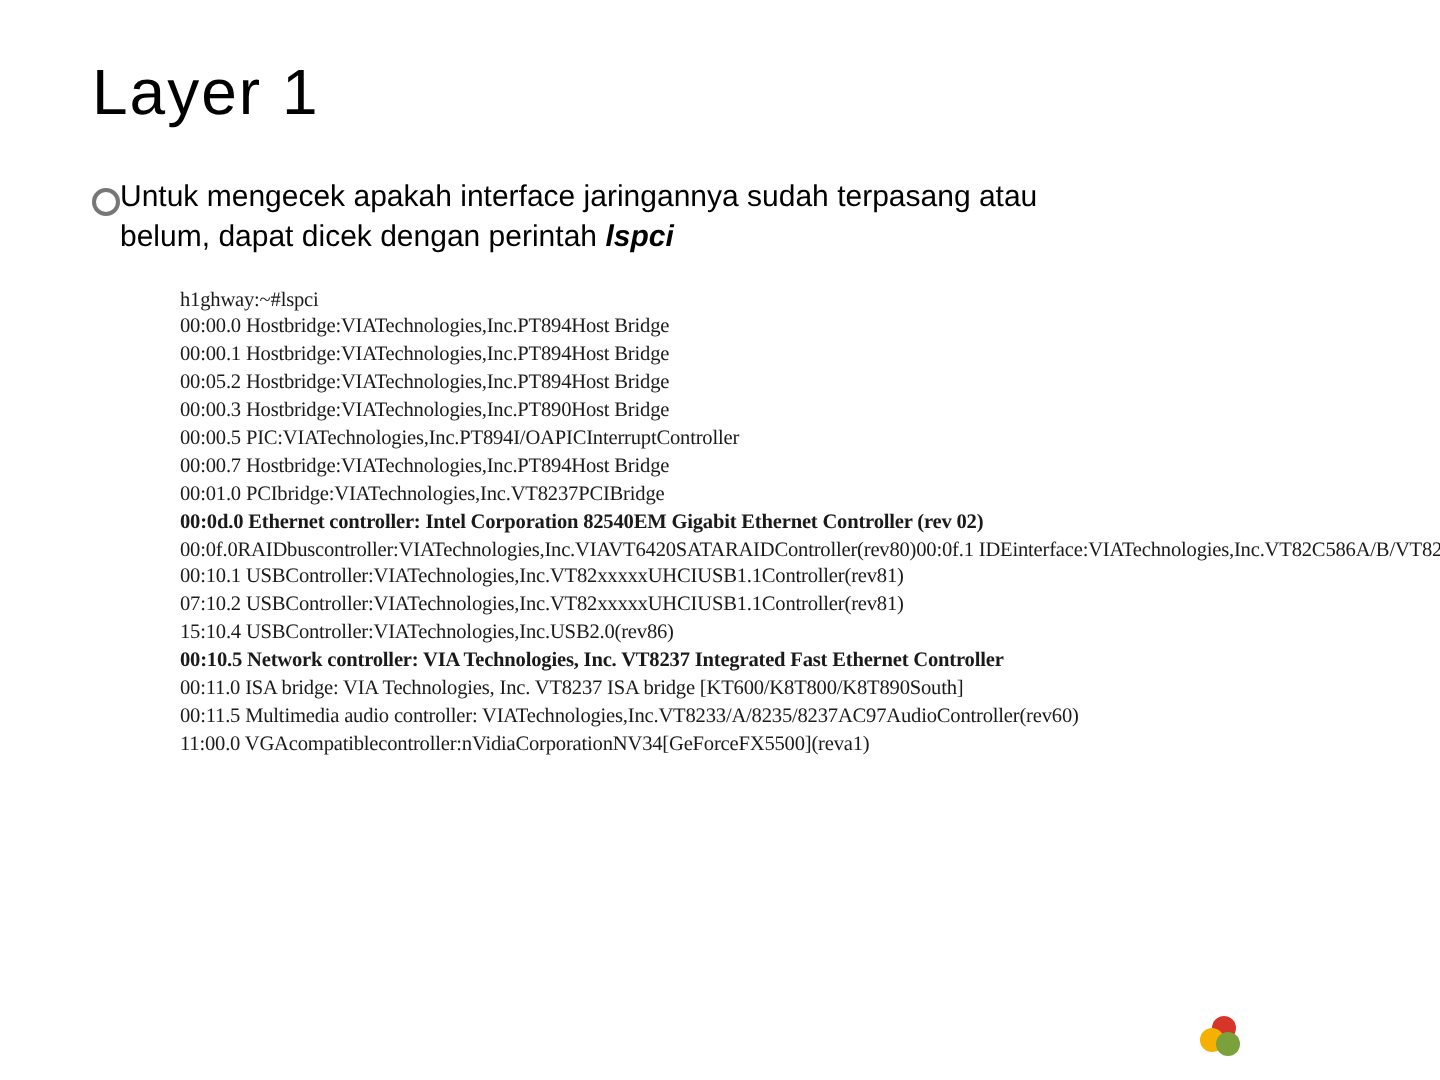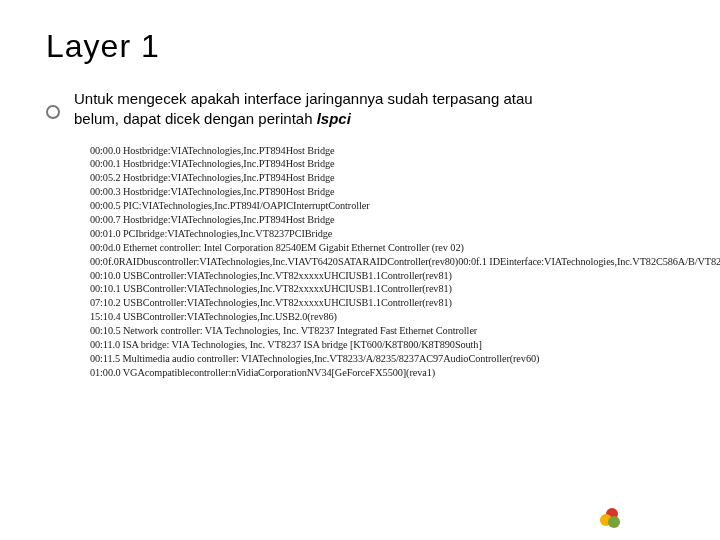--- a/index.html
+++ b/index.html
@@ -1,29 +1,29 @@
 <!DOCTYPE html>
 <html><head>
 <meta charset="utf-8">
 <style>
   html,body{margin:0;padding:0;width:720px;height:540px;background:#fff;
     font-family:Arial,Helvetica,sans-serif;color:#000;overflow:hidden}
   .slide{position:relative;width:632px;height:540px;padding:28px 40px 20px 46px;
     box-sizing:border-box}
   .title{font-size:32px;font-weight:400;margin:0 0 24px 0;letter-spacing:1px}
-  .bullet-row{display:flex;align-items:center;gap:14px;margin-bottom:14px;
+  .bullet-row{display:flex;align-items:flex-start;margin-bottom:14px;
     padding-right:40px}
   .bullet-dot{width:10px;height:10px;border:2px solid #777;border-radius:50%;
     flex:0 0 auto;margin-top:5px;background:#fff}
   .bullet-text{font-size:15px;line-height:1.35}
   .bullet-text em{font-style:italic;font-weight:bold}
   .terminal{margin-left:44px;margin-top:4px;width:565px}
   .terminal .row{font-family:"Times New Roman",serif;font-size:10.3px;
     line-height:1.35;white-space:nowrap;color:#1a1a1a;letter-spacing:-0.1px}
-  .terminal .row.b{font-weight:normal}
+  .terminal .row.b{font-weight:bold}
   .accent{position:absolute;right:14px;bottom:14px;width:18px;height:18px}
   .accent span{position:absolute;border-radius:50%}
   .accent .c1{width:12px;height:12px;background:#d7342a;left:6px;top:0}
   .accent .c2{width:12px;height:12px;background:#f6b100;left:0;top:6px}
   .accent .c3{width:12px;height:12px;background:#7aa13c;left:8px;top:8px}
 </style>
 </head>
 <body>
 <div class="slide">
 
@@ -31,37 +31,37 @@
 
   <div class="bullet-row">
     <span class="bullet-dot"></span>
     <div class="bullet-text">
       <span>Untuk mengecek apakah interface jaringannya sudah terpasang atau belum, dapat dicek dengan perintah </span>
       <em>lspci</em>
     </div>
   </div>
 
   <div class="terminal">
+      <div class="row">h1ghway:~#lspci</div>
       <div class="row">00:00.0 Hostbridge:VIATechnologies,Inc.PT894Host Bridge</div>
       <div class="row">00:00.1 Hostbridge:VIATechnologies,Inc.PT894Host Bridge</div>
       <div class="row">00:05.2 Hostbridge:VIATechnologies,Inc.PT894Host Bridge</div>
       <div class="row">00:00.3 Hostbridge:VIATechnologies,Inc.PT890Host Bridge</div>
       <div class="row">00:00.5 PIC:VIATechnologies,Inc.PT894I/OAPICInterruptController</div>
       <div class="row">00:00.7 Hostbridge:VIATechnologies,Inc.PT894Host Bridge</div>
       <div class="row">00:01.0 PCIbridge:VIATechnologies,Inc.VT8237PCIBridge</div>
       <div class="row b">00:0d.0 Ethernet controller: Intel Corporation 82540EM Gigabit Ethernet Controller (rev 02)</div>
       <div class="row">00:0f.0RAIDbuscontroller:VIATechnologies,Inc.VIAVT6420SATARAIDController(rev80)00:0f.1 IDEinterface:VIATechnologies,Inc.VT82C586A/B/VT82C686/A/B/VT823x/A/CPIPCBusMasterIDE(rev06)</div>
-      <div class="row">00:10.0 USBController:VIATechnologies,Inc.VT82xxxxxUHCIUSB1.1Controller(rev81)</div>
       <div class="row">00:10.1 USBController:VIATechnologies,Inc.VT82xxxxxUHCIUSB1.1Controller(rev81)</div>
       <div class="row">07:10.2 USBController:VIATechnologies,Inc.VT82xxxxxUHCIUSB1.1Controller(rev81)</div>
       <div class="row">15:10.4 USBController:VIATechnologies,Inc.USB2.0(rev86)</div>
       <div class="row b">00:10.5 Network controller: VIA Technologies, Inc. VT8237 Integrated Fast Ethernet Controller</div>
       <div class="row">00:11.0 ISA bridge: VIA Technologies, Inc. VT8237 ISA bridge [KT600/K8T800/K8T890South]</div>
       <div class="row">00:11.5 Multimedia audio controller: VIATechnologies,Inc.VT8233/A/8235/8237AC97AudioController(rev60)</div>
-      <div class="row">01:00.0 VGAcompatiblecontroller:nVidiaCorporationNV34[GeForceFX5500](reva1)</div>
+      <div class="row">11:00.0 VGAcompatiblecontroller:nVidiaCorporationNV34[GeForceFX5500](reva1)</div>
     </div>
 
   <div class="accent">
     <span class="c1"></span>
       <span class="c2"></span>
       <span class="c3"></span>
   </div>
 </div>
 
 </body></html>

